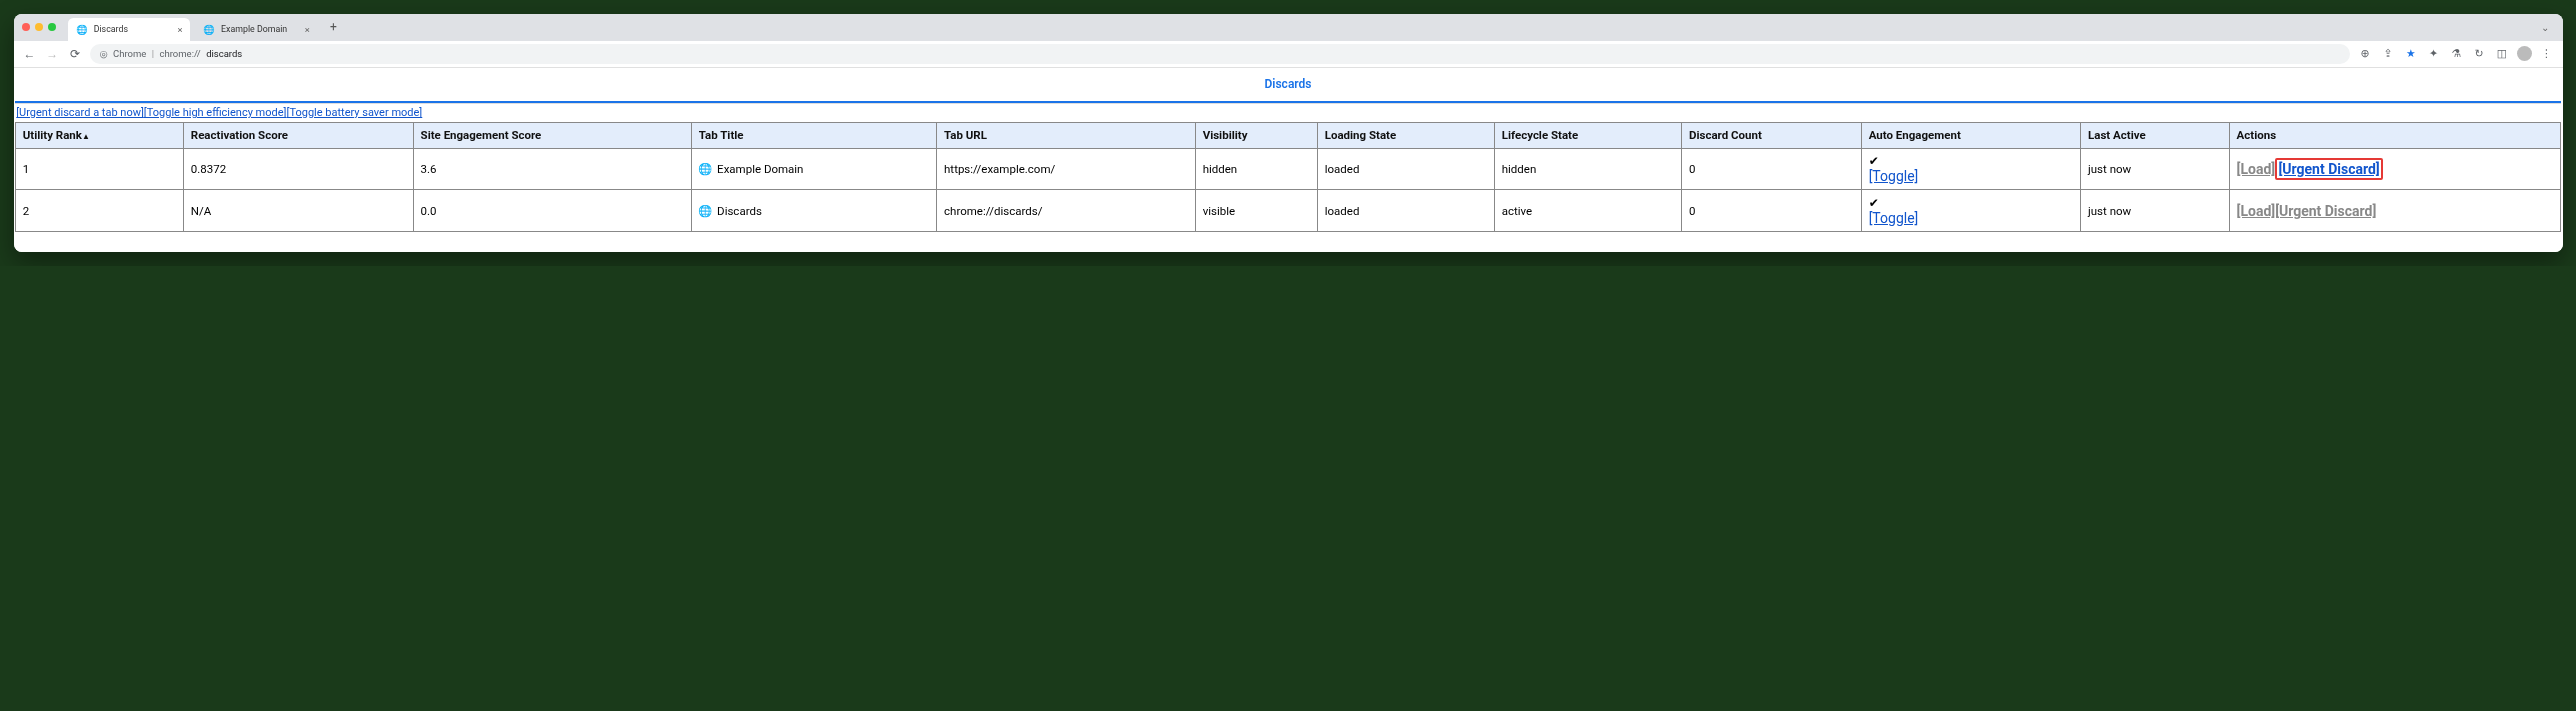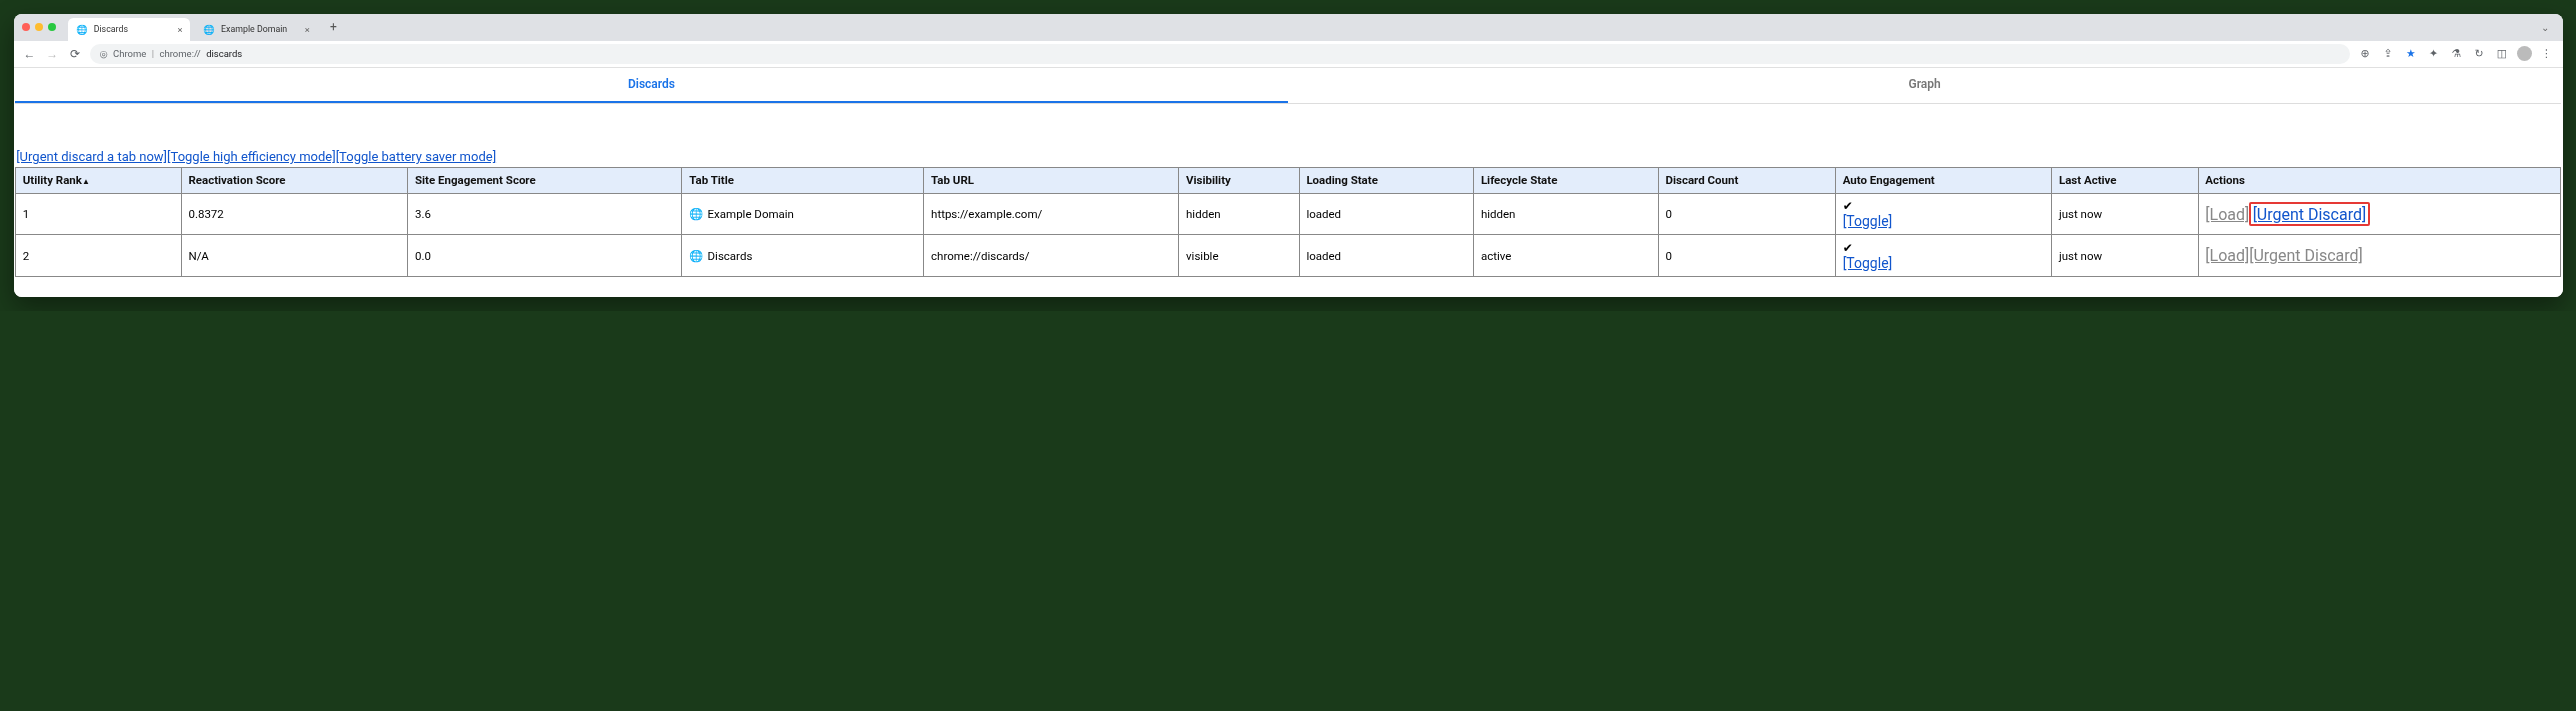--- a/index.html
+++ b/index.html
@@ -95,22 +95,21 @@
     cursor: pointer;
   }
   .ptab.active {
     color: #1a73e8;
     border-bottom: 2px solid #1a73e8;
   }
 
   
   .links-row {
     padding: 2.7px 1.4px;
-    font-size: 13px;
-    margin-top: 43px;
+    font-size: 11px;
   }
   .links-row a { color: #1155cc; text-decoration: underline; cursor: pointer; }
 
   
   table {
     width: 100%;
     border-collapse: collapse;
     font-size: 11.5px;
   }
   th, td {
@@ -122,21 +121,21 @@
   th {
     background: #e3edfb;
     font-weight: 700;
     color: #111;
   }
   th.center, td.center { text-align: left; }
   .sort-arrow { font-size: 8px; }
   .favicon { color: #666; margin-right: 4px; }
   .toggle-link { color: #1155cc; text-decoration: underline; font-size: 14px; cursor: pointer; }
   .check { font-size: 12px; }
-  .actions a { color: #888; text-decoration: underline; font-size: 16px; cursor: pointer; }
+  .actions a { color: #888; text-decoration: underline; font-size: 14px; cursor: pointer; font-weight: bold; }
   .actions a.live { color: #1155cc; }
   .hl-red {
     border: 2.7px solid #e53935;
     border-radius: 2px;
     padding: 0.7px 1.4px;
     display: inline-block;
   }
   .page-body { padding: 0 1.4px 20px 1.4px; background: #fff; }
 </style>
 </head>
@@ -184,21 +183,20 @@
     <div class="ricon">↻</div>
     <div class="ricon">◫</div>
     <div class="avatar"></div>
     <div class="ricon">⋮</div>
   </div>
 
   <div class="page-body">
 
     <div class="pagetabs">
       <div class="ptab active">Discards</div>
-      <div class="ptab">Graph</div>
     </div>
 
     <div class="links-row">
       <a>[Urgent discard a tab now]</a><a>[Toggle high efficiency mode]</a><a>[Toggle battery saver mode]</a>
     </div>
 
     <table>
       <thead>
         <tr>
           <th><span>Utility Rank</span><span class="sort-arrow">▲</span></th>

